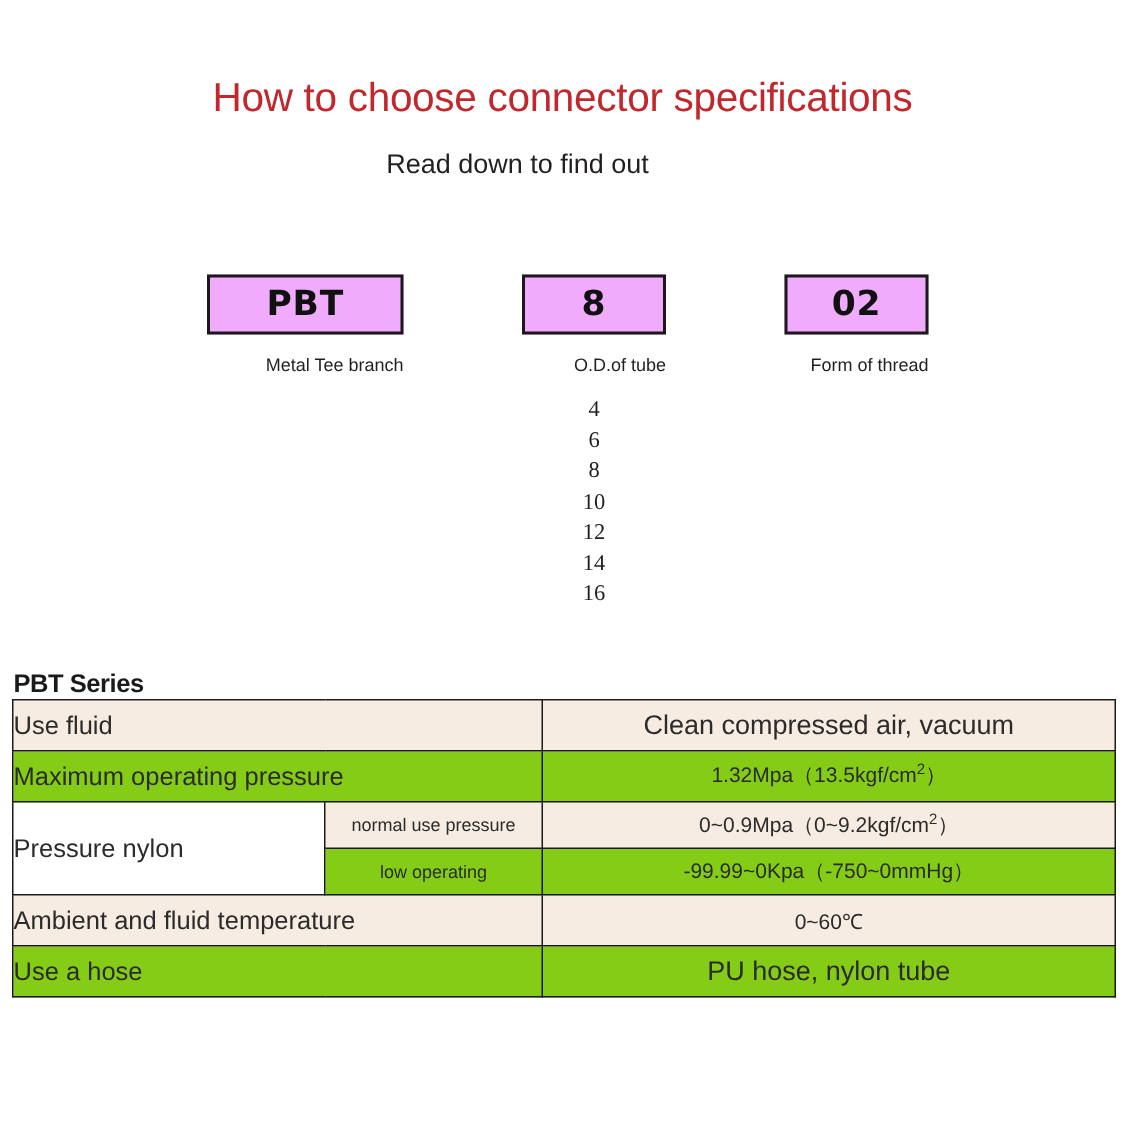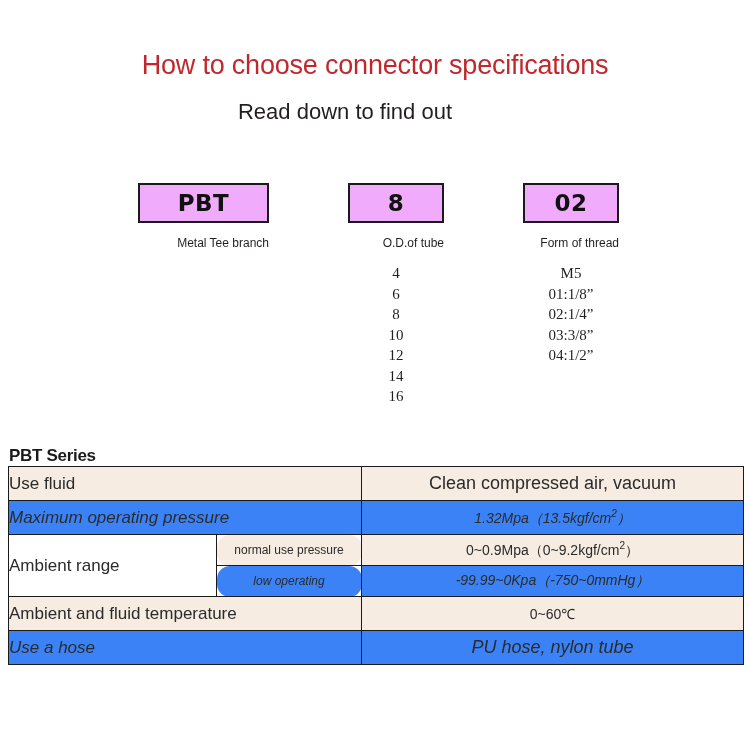--- a/index.html
+++ b/index.html
@@ -28,21 +28,21 @@
     color: #c0282d;
     letter-spacing: -0.2px;
     white-space: nowrap;
   }
   .subtitle {
     position: absolute;
     top: 99px;
     left: 0;
     width: 690px;
     text-align: center;
-    font-size: 22px;
+    font-size: 18px;
     font-weight: 400;
     color: #231f20;
     white-space: nowrap;
   }
 
   
   .codes {
     position: absolute;
     top: 183px;
     left: 0;
@@ -110,21 +110,21 @@
     width: 735px;
     border-collapse: collapse;
     table-layout: fixed;
   }
   .spec-table td {
     border: 1.3px solid #1a1a1a;
     padding: 0;
     vertical-align: middle;
   }
   .row-shaded td { background: #f6ece1; }
-  .row-plain  td { background: #3b82f6; font-style: italic; }
+  .row-plain  td { background: #84cc16; }
 
   .lbl {
     font-size: 17px;
     padding: 6px 10px;
     color: #2b2b2b;
     text-align: left;
     white-space: nowrap;
   }
   .sublbl {
     font-size: 12px;
@@ -147,21 +147,21 @@
     color: #2b2b2b;
     white-space: nowrap;
   }
   .val-sm sup { font-size: 10px; vertical-align: super; }
 
   .c-label { width: 208px; }
   .c-sub   { width: 145px; }
   .c-val   { width: 382px; }
 
   .h-main  { height: 33px; }
-  .h-sub   { height: 30px; border-radius: 13px; }
+  .h-sub   { height: 30px; }
 </style>
 </head>
 <body>
 
 <div class="title">How to choose connector specifications</div>
 <div class="subtitle">Read down to find out</div>
 
 <div class="codes">
 
   <div class="code-col" id="col-series">
@@ -186,27 +186,20 @@
         <div>14</div>
         <div>16</div>
       </div>
   </div>
 
   <div class="code-col" id="col-thread">
     <div class="code-box">
       <span>02</span>
     </div>
     <div class="code-caption">Form of thread</div>
-    <div class="code-list">
-        <div>M5</div>
-        <div>01:1/8”</div>
-        <div>02:1/4”</div>
-        <div>03:3/8”</div>
-        <div>04:1/2”</div>
-      </div>
   </div>
 
 </div>
 
 <div class="section-title">PBT Series</div>
 
 <table class="spec-table">
   <colgroup>
     <col class="c-label">
       <col class="c-sub">
@@ -215,21 +208,21 @@
   <tbody>
       <tr class="row-shaded">
         <td class="lbl h-main" colspan="2">Use fluid</td>
         <td class="val-big">Clean compressed air, vacuum</td>
       </tr>
       <tr class="row-plain">
         <td class="lbl h-main" colspan="2">Maximum operating pressure</td>
         <td class="val-sm">1.32Mpa（13.5kgf/cm<sup>2</sup>）</td>
       </tr>
       <tr class="row-shaded">
-        <td class="lbl h-sub" rowspan="2" style="background: rgb(255, 255, 255);">Ambient range</td>
+        <td class="lbl h-sub" rowspan="2" style="background: rgb(255, 255, 255);">Pressure nylon</td>
         <td class="sublbl h-sub">normal use pressure</td>
         <td class="val-sm">0~0.9Mpa（0~9.2kgf/cm<sup>2</sup>）</td>
       </tr>
       <tr class="row-plain">
         <td class="sublbl h-sub">low operating</td>
         <td class="val-sm">-99.99~0Kpa（-750~0mmHg）</td>
       </tr>
       <tr class="row-shaded">
         <td class="lbl h-main" colspan="2">Ambient and fluid temperature</td>
         <td class="val-sm">0~60℃</td>

